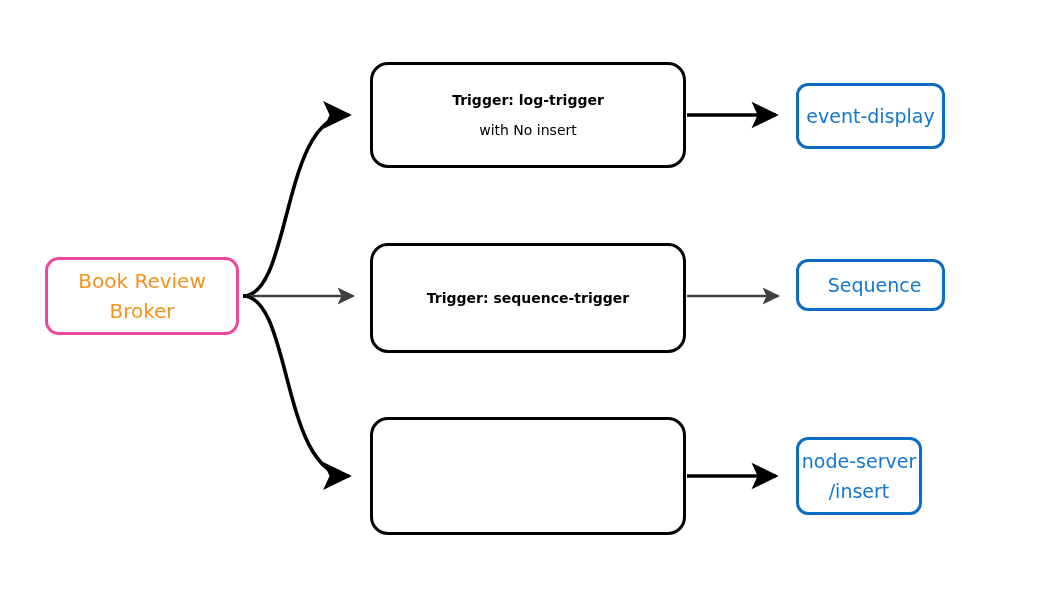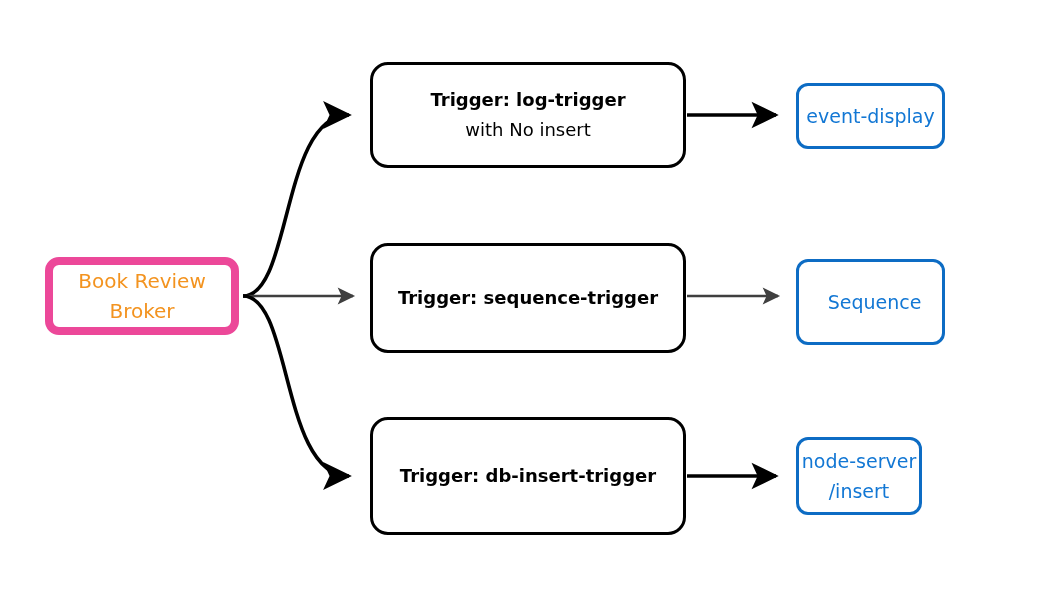--- a/index.html
+++ b/index.html
@@ -35,34 +35,34 @@
     display: flex;
     flex-direction: column;
     align-items: center;
     justify-content: center;
     text-align: center;
     background: #ffffff;
   }
 
   
   .node-source {
-    border: 8px solid #ec4899;
+    border: 3px solid #ec4899;
     border-radius: 14px;
     color: #f3931f;
     font-size: 20px;
     line-height: 30px;
     font-weight: 400;
   }
 
   
   .node-trigger {
     border: 3.5px solid #000000;
     border-radius: 18px;
     color: #000000;
-    font-size: 18px;
+    font-size: 14px;
     line-height: 30px;
   }
   .node-trigger .ln {
     white-space: nowrap;
   }
   .node-trigger .b {
     font-weight: 700;
   }
 
   
@@ -120,30 +120,27 @@
     </div>
   </div>
 
   <div class="node node-trigger" style="left:370px; top:243px; width:316px; height:110px;">
     <div class="ln">
       <span class="b">Trigger: sequence-trigger</span>
     </div>
   </div>
 
   <div class="node node-trigger" style="left:370px; top:417px; width:316px; height:118px;">
-    <div class="ln">
-      <span class="b">Trigger: db-insert-trigger</span>
-    </div>
   </div>
 
   <div class="node node-sink" style="left:796px; top:83px; width:149px; height:66px;">
     <div class="ln">event-display</div>
   </div>
 
-  <div class="node node-sink" style="left:796px; top:259px; width:149px; height:86px;padding-left:8px;">
+  <div class="node node-sink" style="left:796px; top:259px; width:149px; height:52px;padding-left:8px;">
     <div class="ln">Sequence</div>
   </div>
 
   <div class="node node-sink" style="left:796px; top:437px; width:126px; height:78px;">
     <div class="ln">node-server</div>
     <div class="ln">/insert</div>
   </div>
 
 </div>
 

